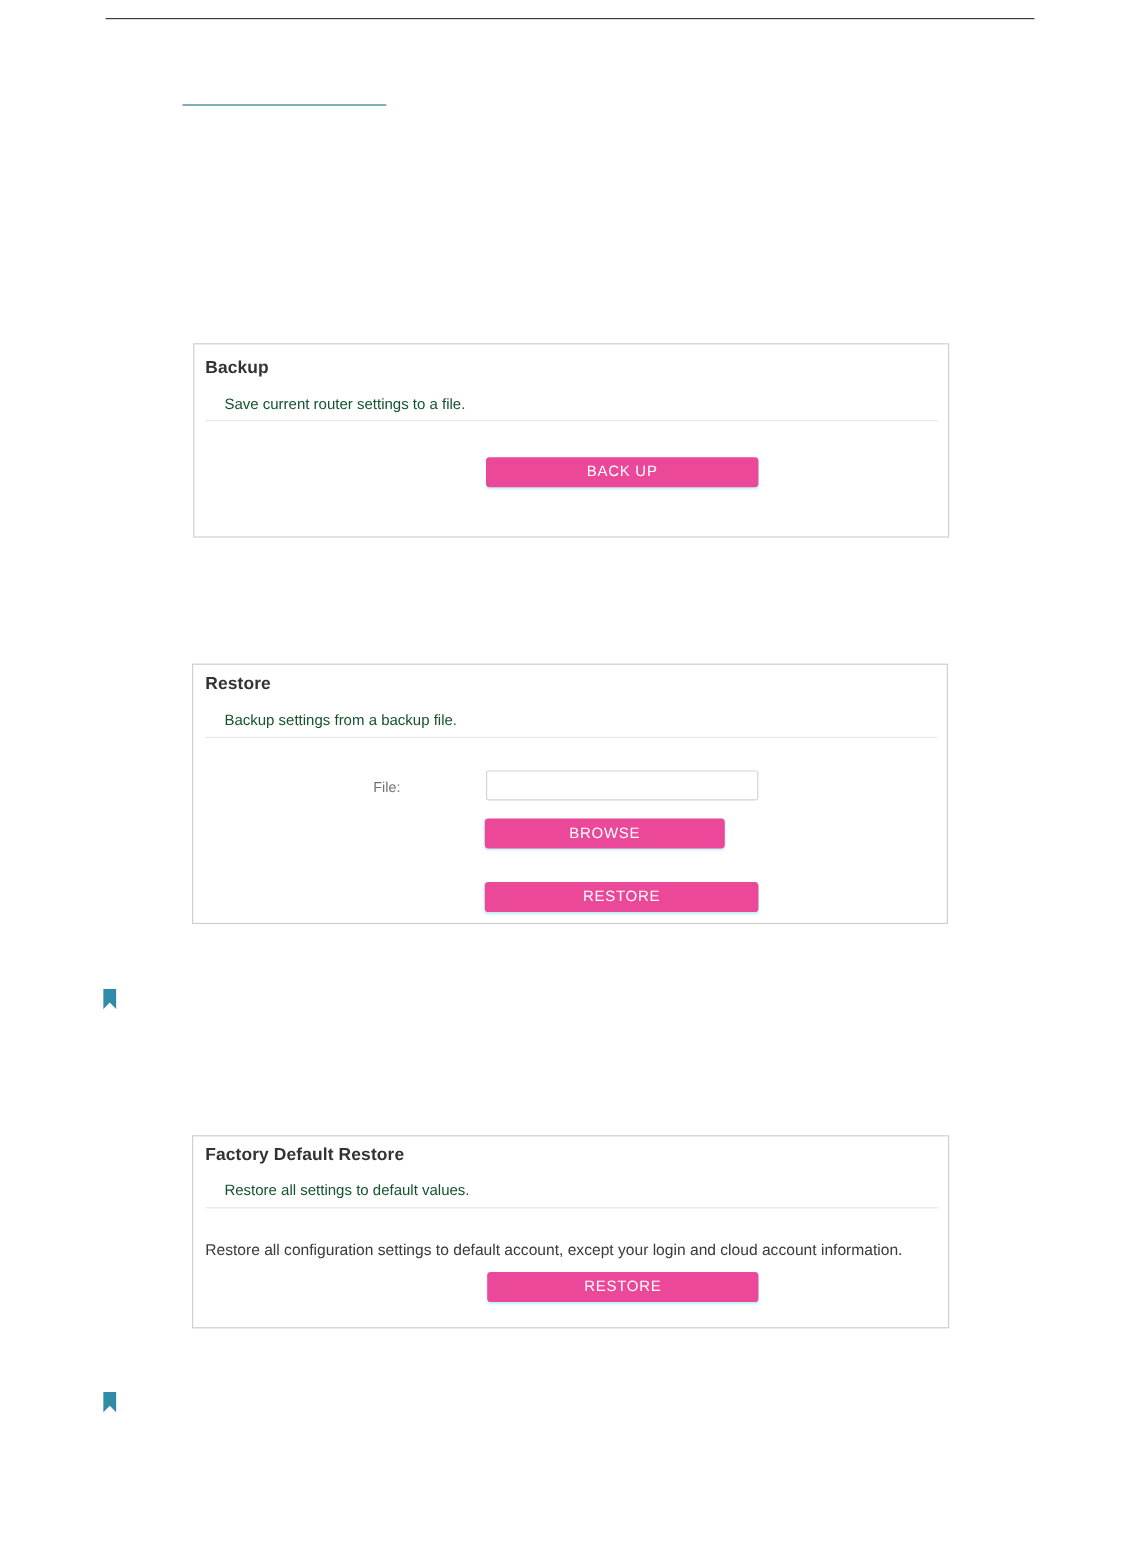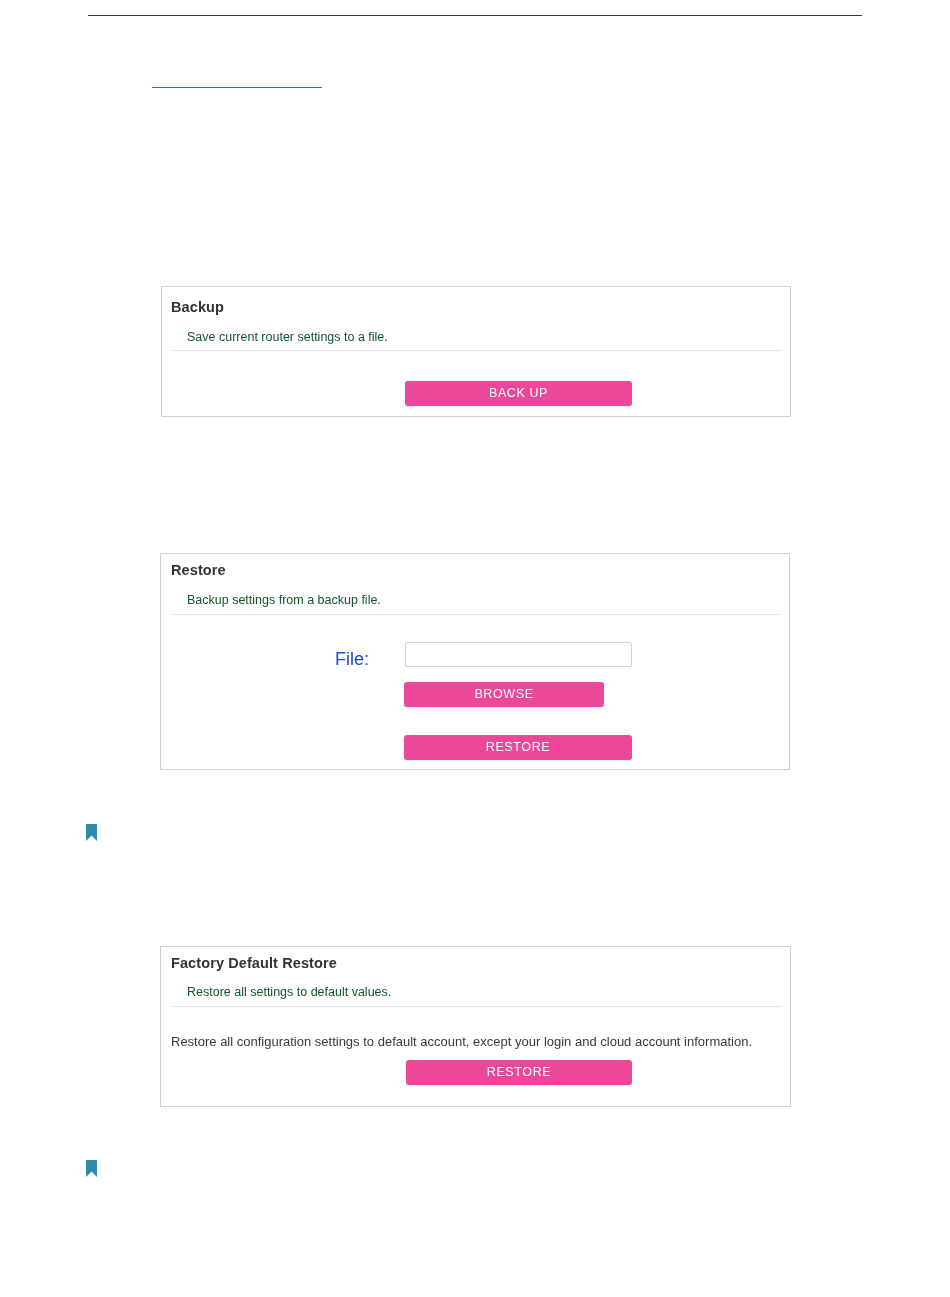--- a/index.html
+++ b/index.html
@@ -89,23 +89,23 @@
     line-height: 25px;
     height: 25px;
     padding: 0;
     cursor: pointer;
     box-shadow: 0 1px 2px rgba(76,207,226,0.35);
   }
 
   
   .field-label {
     position: absolute;
-    font-size: 18px;
-    color: #1d4ed8;
-    text-align: right;
+    font-size: 12px;
+    color: #737373;
+    text-align: left;
     white-space: nowrap;
   }
   .field-input {
     position: absolute;
     box-sizing: border-box;
     border: 1px solid #d4d4d4;
     border-radius: 2px;
     background: #ffffff;
     font-family: "Liberation Sans", sans-serif;
     font-size: 12.5px;
@@ -116,21 +116,21 @@
 
   
   .bookmark-icon {
     position: absolute;
     width: 11px;
     height: 17px;
     display: block;
   }
 
   
-  #card-backup      { left: 161px; top: 286px;  width: 630px; height: 131px; }
+  #card-backup      { left: 161px; top: 286px;  width: 630px; height: 162px; }
   #card-restore     { left: 160px; top: 553px;  width: 630px; height: 217px; }
   #card-factory     { left: 160px; top: 946px;  width: 631px; height: 161px; }
 
   #note-1 { left: 86px; top: 824px; }
   #note-2 { left: 86px; top: 1160px; }
 </style>
 </head>
 <body>
 
 <div class="top-rule"></div>

